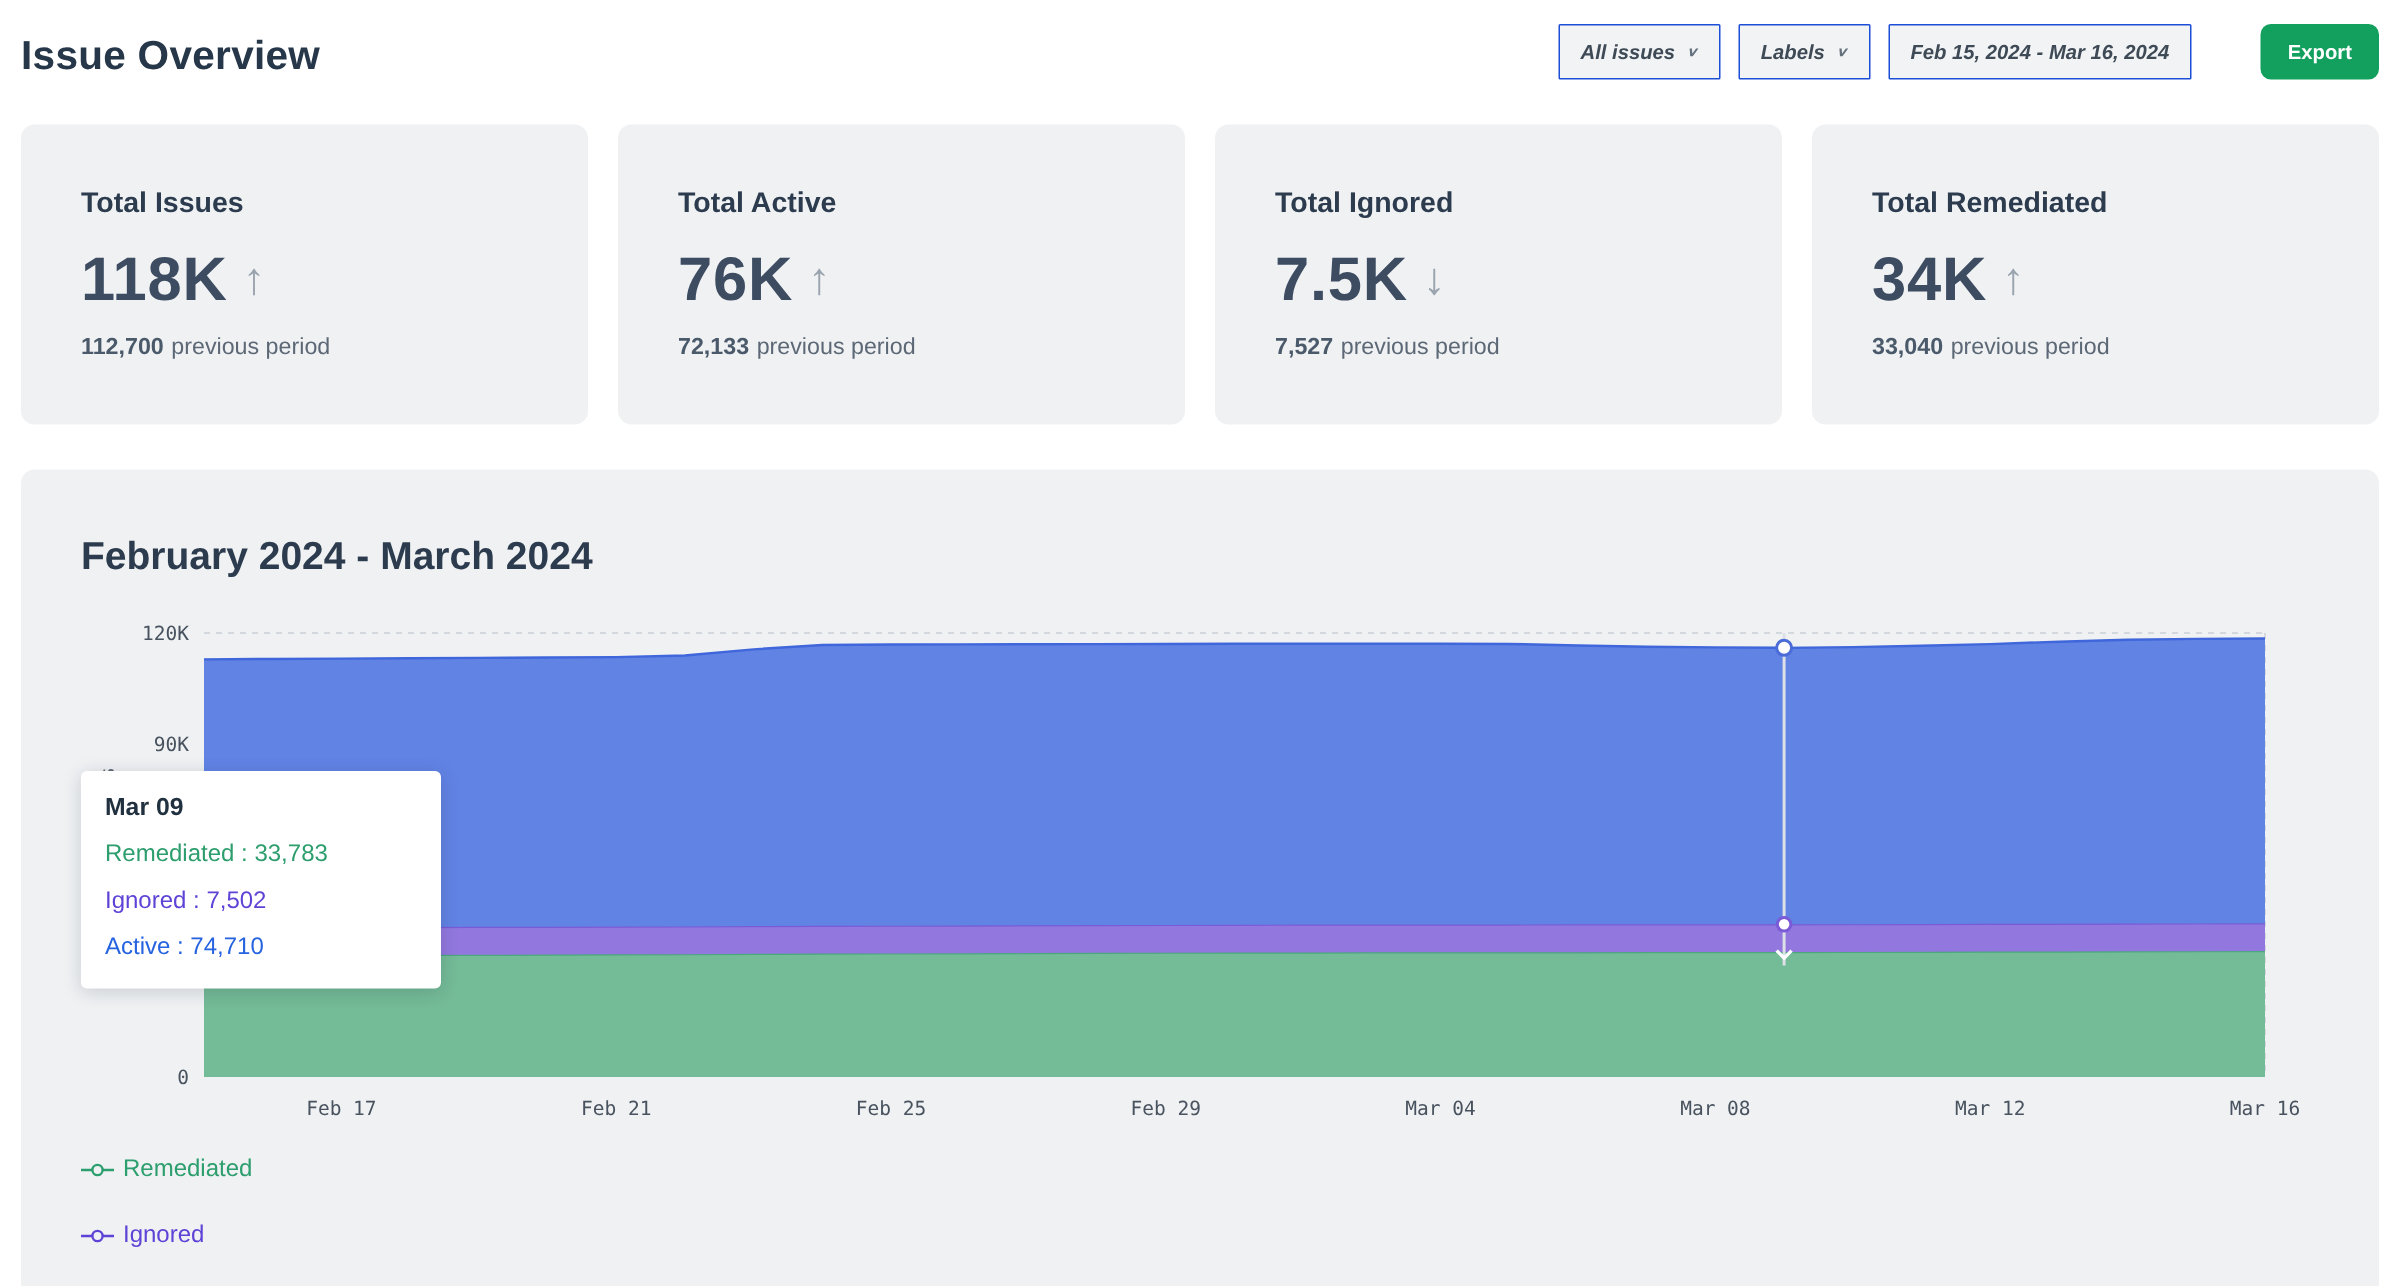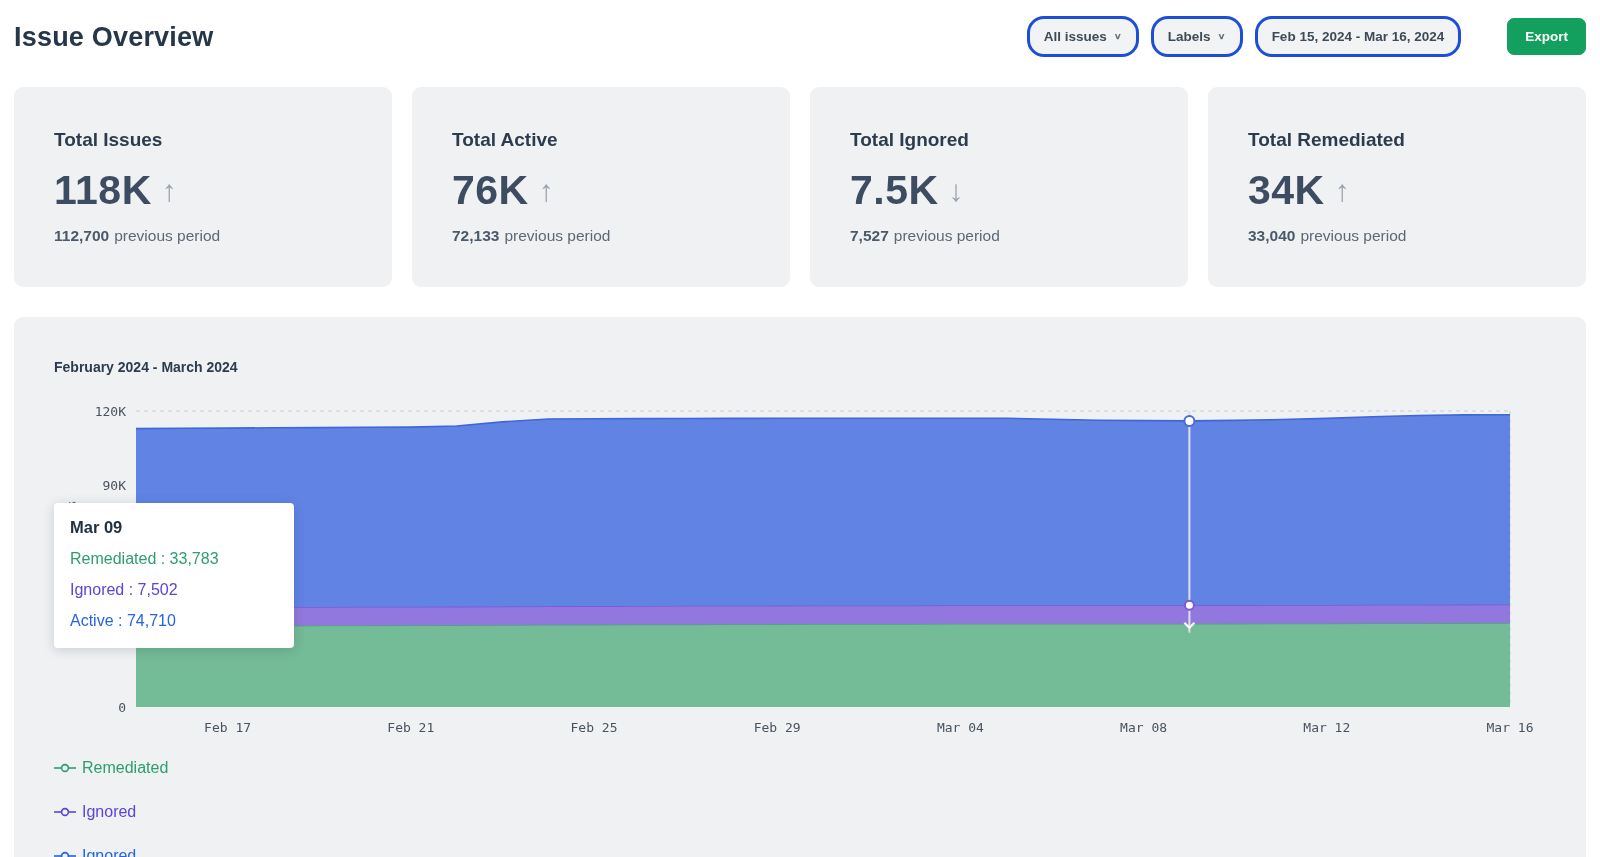--- a/index.html
+++ b/index.html
@@ -4,47 +4,48 @@
 <style>
   * { box-sizing: border-box; margin: 0; padding: 0; }
   html,body { background:#ffffff; }
   body {
     font-family: "Liberation Sans", sans-serif;
     color:#2c3c4e;
     width:1600px;
     padding:16px 14px;
   }
   
-  .header { display:flex; align-items:center; justify-content:space-between; margin-bottom:30px; }
+  .header { display:flex; align-items:flex-end; justify-content:space-between; margin-bottom:30px; }
   .page-title { font-size:27px; font-weight:700; color:#26374a; letter-spacing:.2px; padding-top:2px; }
   .controls { display:flex; gap:12px; align-items:center; }
   .btn {
     font-family:"Liberation Sans", sans-serif;
     font-size:13.5px; font-weight:600; color:#3e4a56;
-    background:#f2f3f5; border:3px solid #1d4ed8; border-radius:17px;
+    background:#f2f3f5; border:1px solid #1d4ed8; border-radius:1px;
     padding:10px 14px; cursor:pointer; display:flex; align-items:center; gap:7px;
     white-space:nowrap;
+    font-style:italic;
   }
   .chev { font-size:11px; color:#64707c; transform:scaleY(.75); display:inline-block; }
   .btn-export {
     background:#13a05e; border:1px solid #13a05e; color:#ffffff;
     font-size:13.5px; font-weight:600; border-radius:7px; padding:10px 17px; cursor:pointer;margin-left:34px;
   }
   
   .cards { display:grid; grid-template-columns:repeat(4,1fr); gap:20px; }
   .stat-card { background:#eff1f3; border-radius:9px; padding:42px 40px 36px 40px; min-height:200px; }
   .stat-label { font-size:19px; font-weight:700; color:#2c3c4e; }
   .stat-value-row { margin-top:16px; display:flex; align-items:center; gap:10px; }
   .stat-value { font-size:41px; font-weight:700; color:#3d4c61; letter-spacing:.5px; }
   .trend { font-size:30px; font-weight:700; color:#9aa4ae; line-height:1; }
   .stat-prev { margin-top:13px; font-size:15.5px; color:#5d6876; }
   .prev-num { font-weight:700; color:#4b5a6a; margin-right:5px; }
   
   .chart-card { background:#eff1f3; border-radius:9px; margin-top:30px; padding:42px 40px 34px 40px; }
-  .chart-title { font-size:14px; font-weight:700; color:#2c3c4e; margin-bottom:26px; }
+  .chart-title { font-size:26px; font-weight:700; color:#2c3c4e; margin-bottom:26px; }
   .chart-wrap { position:relative; }
   svg text.tick { font-family:"DejaVu Sans Mono", monospace; font-size:13px; fill:#49535f; }
   svg text.ylabel-text { font-size:13px; fill:#5b6572; }
   .grid-dash { stroke:#c9cfd8; stroke-width:1; stroke-dasharray:4 4; }
   
   .chart-tooltip {
     position:absolute; top:102px; width:240px;
     background:#ffffff; border-radius:4px; padding:15px 16px 18px 16px;
     box-shadow:0 2px 12px rgba(30,40,60,.18); z-index:5;
   }

